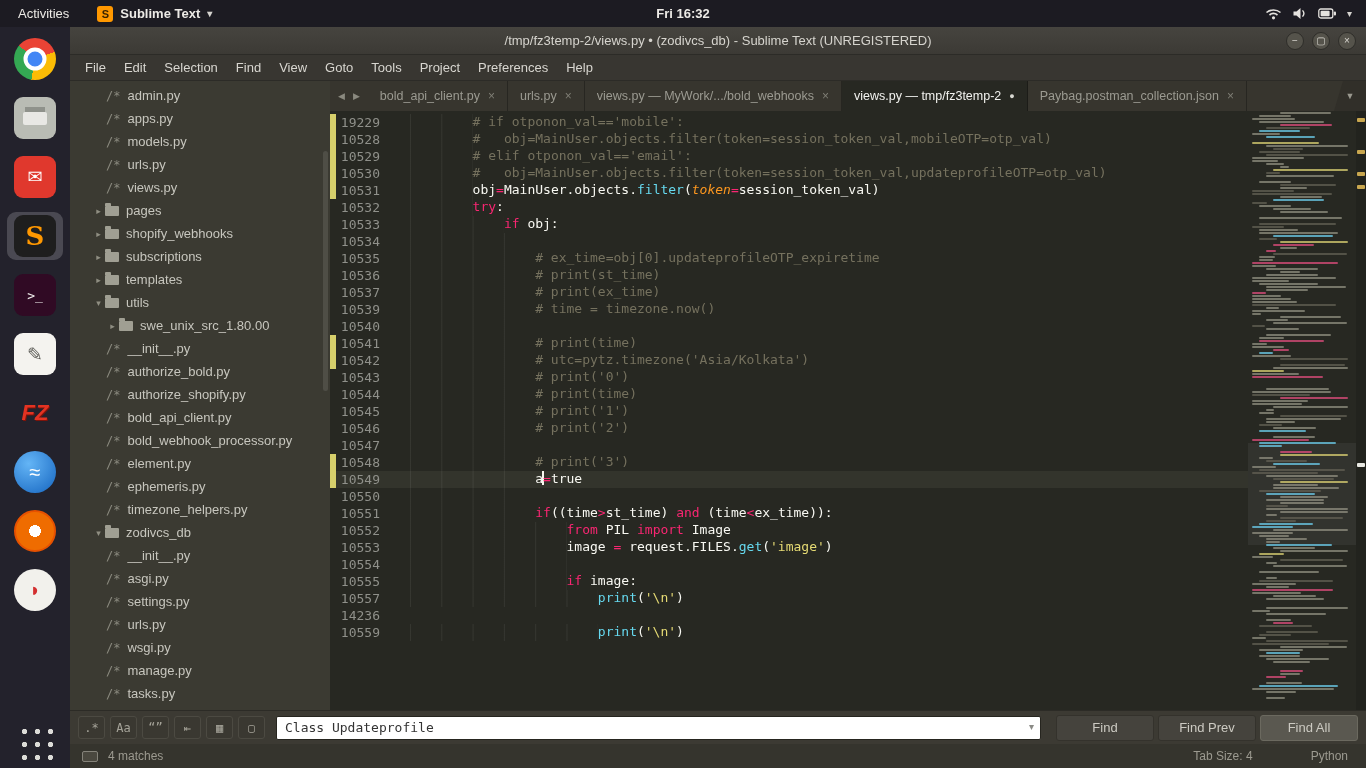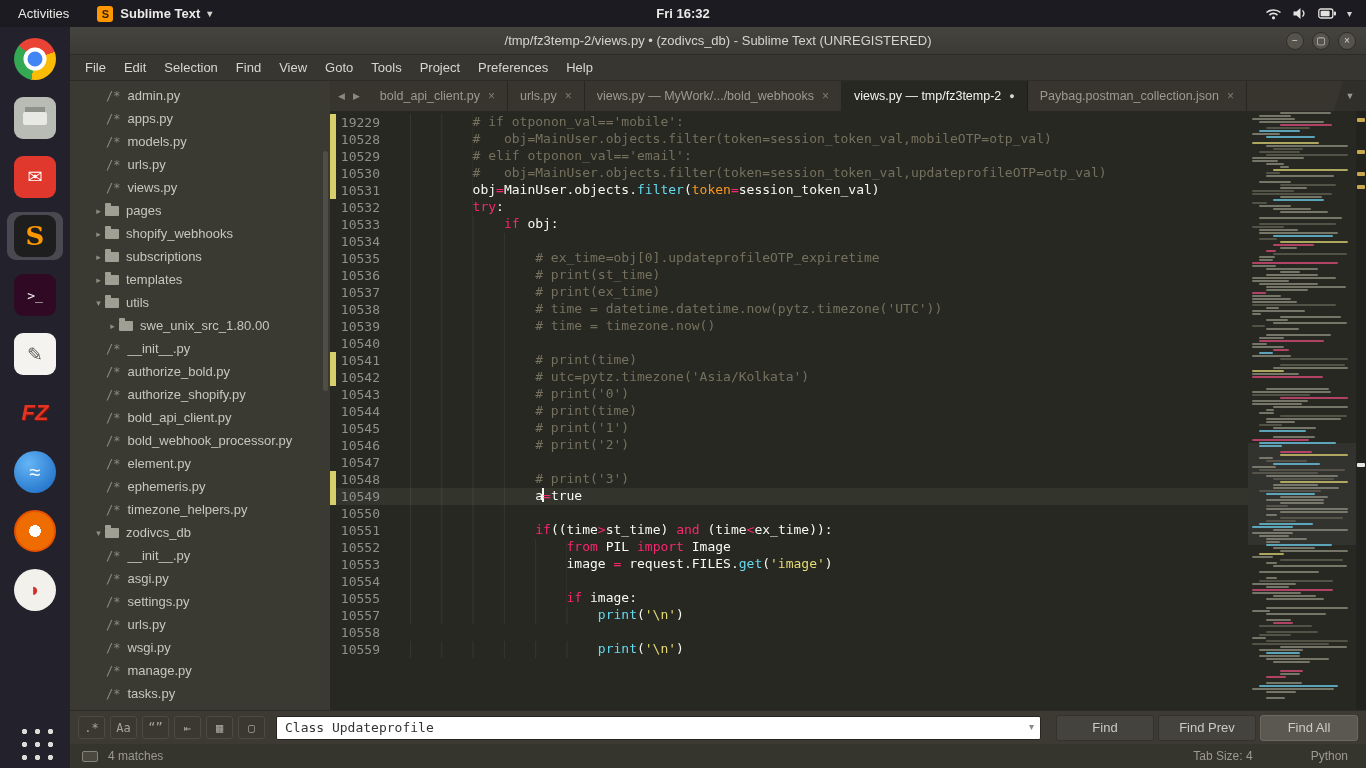--- a/index.html
+++ b/index.html
@@ -68,21 +68,21 @@
   .content{flex:1;display:flex;min-height:0}
   .editor{flex:1;background:var(--editor_bg);padding-top:3px;overflow:hidden;position:relative;min-width:0}
   .line{display:flex;height:17px;align-items:center}
   .line.current{background:#33342c}
   .gmark{width:6px;height:17px;flex:none}
   .gmark.mod{background:var(--modmark)}
   .lnum{width:62px;text-align:right;padding-right:18px;color:var(--linenum);font-family:"DejaVu Sans Mono",monospace;font-size:13px;flex:none}
   .lcode{font-family:"DejaVu Sans Mono",monospace;font-size:13px;color:var(--plain);white-space:pre;padding-left:12px}
   .ind{display:inline-block;height:17px;vertical-align:top;background-image:linear-gradient(to right,rgba(248,248,242,.07) 1px,transparent 1px);background-size:4ch 100%}
   .tk-c{color:var(--comment)} .tk-k{color:var(--keyword)} .tk-f{color:var(--func)}
-  .tk-s{color:var(--string)} .tk-p{color:var(--plain)} .tk-a{color:var(--arg);}
+  .tk-s{color:var(--string)} .tk-p{color:var(--plain)} .tk-a{color:var(--arg);font-style:italic}
   .caret{display:inline-block;width:2px;height:14px;background:#f8f8f0;vertical-align:-2px;margin:0 -1px}
   
   .minimap{width:108px;background:var(--editor_bg);position:relative;overflow:hidden;flex:none}
   .mrow{height:3px;display:flex;align-items:center}
   .mbar{height:2px;border-radius:1px;opacity:.8}
   .viewport{position:absolute;left:0;width:100%;top:332px;height:102px;background:rgba(255,255,255,.055)}
   .scrollstrip{width:10px;background:#22231e;position:relative;flex:none}
   .tick{position:absolute;left:1px;width:8px;height:4px;border-radius:1px}
   
   .findbar{height:34px;background:var(--find_bg);display:flex;align-items:center;gap:5px;padding:0 8px;border-top:1px solid #2c2b26}
@@ -392,25 +392,20 @@
                 <span class="lnum">10536</span>
                 <span class="lcode"><span class="ind" style="width: 16ch;"></span><span class="tk-c"># print(st_time)</span></span>
               </div>
               <div class="line">
                 <span class="gmark"></span>
                 <span class="lnum">10537</span>
                 <span class="lcode"><span class="ind" style="width: 16ch;"></span><span class="tk-c"># print(ex_time)</span></span>
               </div>
               <div class="line">
                 <span class="gmark"></span>
-                <span class="lnum">10538</span>
-                <span class="lcode"><span class="ind" style="width: 16ch;"></span><span class="tk-c"># time = datetime.datetime.now(pytz.timezone('UTC'))</span></span>
-              </div>
-              <div class="line">
-                <span class="gmark"></span>
                 <span class="lnum">10539</span>
                 <span class="lcode"><span class="ind" style="width: 16ch;"></span><span class="tk-c"># time = timezone.now()</span></span>
               </div>
               <div class="line">
                 <span class="gmark"></span>
                 <span class="lnum">10540</span>
                 <span class="lcode"><span class="ind" style="width: 16ch;"></span></span>
               </div>
               <div class="line">
                 <span class="gmark mod"></span>
@@ -487,21 +482,21 @@
                 <span class="lnum">10555</span>
                 <span class="lcode"><span class="ind" style="width: 20ch;"></span><span class="tk-k">if</span><span class="tk-p"> image:</span></span>
               </div>
               <div class="line">
                 <span class="gmark"></span>
                 <span class="lnum">10557</span>
                 <span class="lcode"><span class="ind" style="width: 24ch;"></span><span class="tk-f">print</span><span class="tk-p">(</span><span class="tk-s">'\n'</span><span class="tk-p">)</span></span>
               </div>
               <div class="line">
                 <span class="gmark"></span>
-                <span class="lnum">10558</span>
+                <span class="lnum">14236</span>
               </div>
               <div class="line">
                 <span class="gmark"></span>
                 <span class="lnum">10559</span>
                 <span class="lcode"><span class="ind" style="width: 24ch;"></span><span class="tk-f">print</span><span class="tk-p">(</span><span class="tk-s">'\n'</span><span class="tk-p">)</span></span>
               </div>
             </div>
         </div>
         <div class="minimap">
           <div class="viewport"></div>

